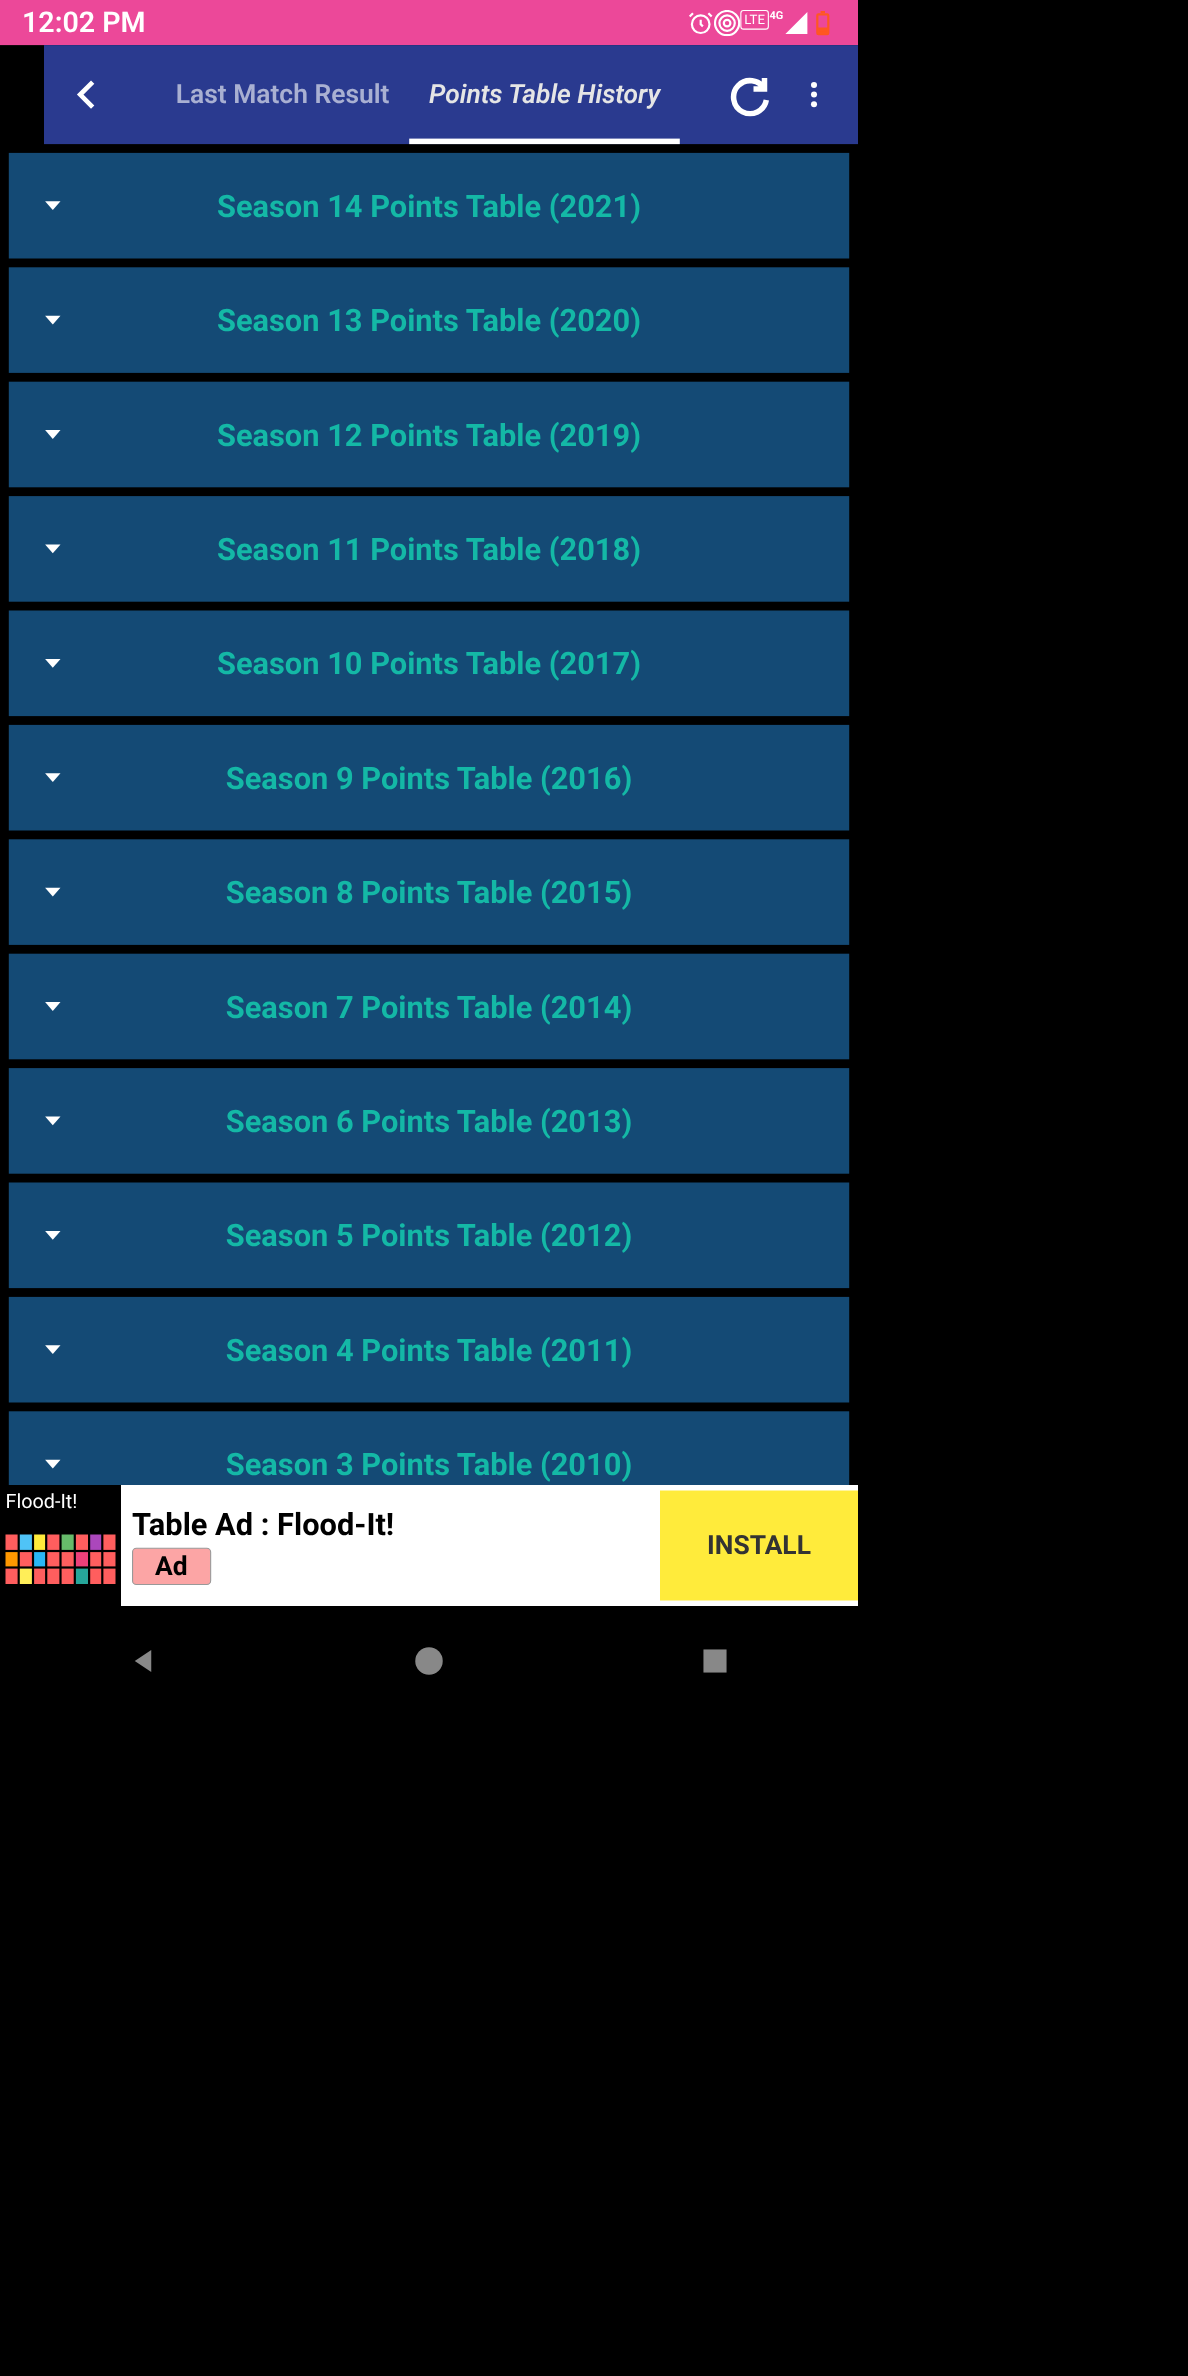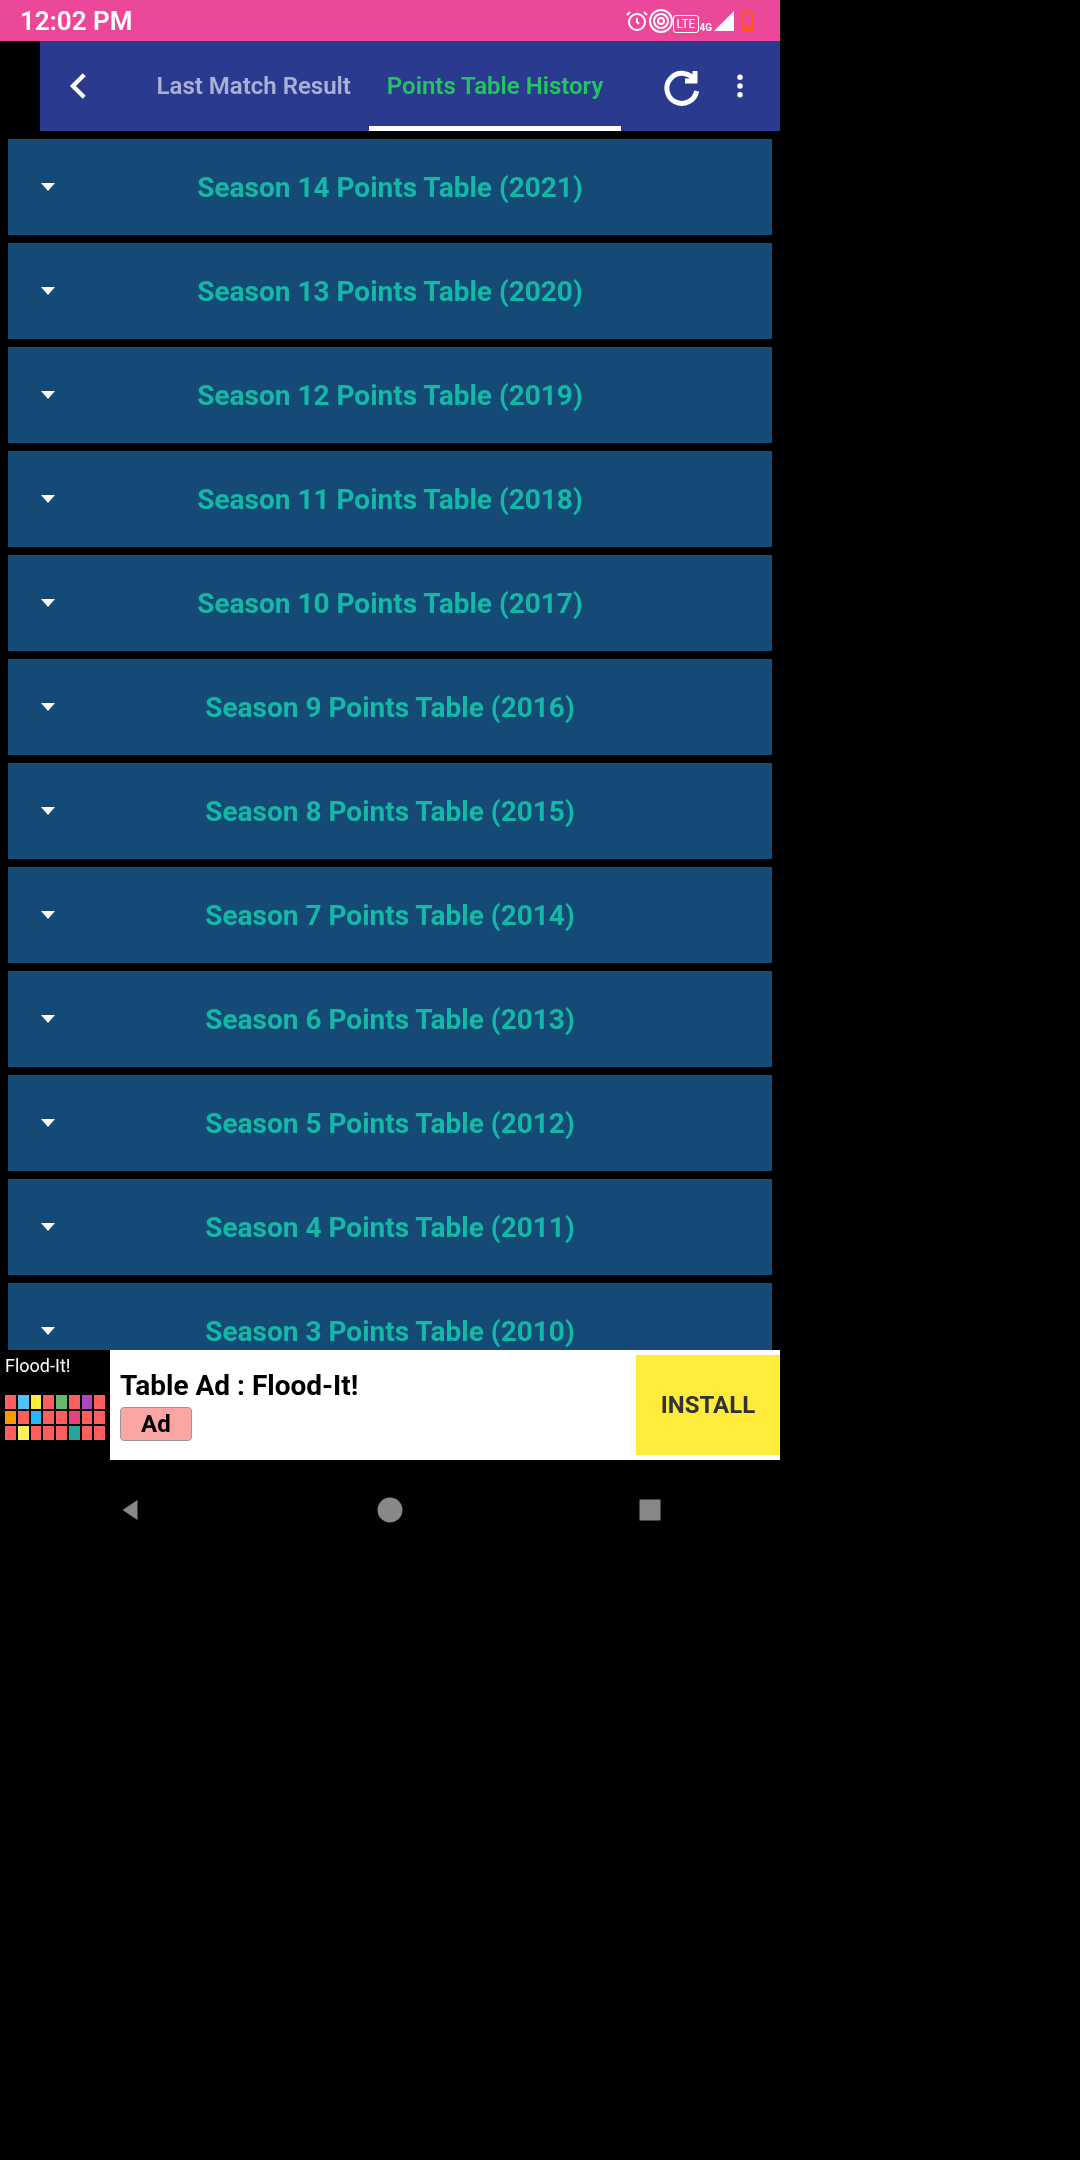--- a/index.html
+++ b/index.html
@@ -24,21 +24,21 @@
       align-items: center;
       padding: 12px 20px;
       color: #fff;
     }
     .status-time {
       font-size: 26px;
       font-weight: 600;
     }
     .status-icons {
       display: flex;
-      align-items: flex-end;
+      align-items: flex-start;
     }
     .icon-svg {
       width: 24px;
       height: 24px;
     }
     .app-bar {
       background: #2a3a8f;
       height: 90px;
       display: flex;
       align-items: center;
@@ -66,21 +66,22 @@
       font-size: 24px;
       font-weight: 600;
       padding: 0 18px;
       height: 100%;
       display: flex;
       align-items: center;
       cursor: pointer;
       position: relative;
     }
     .tab.active {
-      color: #22c55e;
+      color: #e5e5e5;
+      font-style: italic;
     }
     .tab.active::after {
       content: '';
       position: absolute;
       bottom: 0;
       left: 0;
       right: 0;
       height: 5px;
       background: #fff;
     }
@@ -182,21 +183,21 @@
       padding: 2px 20px;
       border-radius: 4px;
       margin-top: 5px;
       border: 1px solid #999;
     }
     .install-btn {
       background: #ffeb3b;
       color: #333;
       font-size: 24px;
       font-weight: 700;
-      width: 144px;
+      width: 180px;
       height: 100px;
       display: flex;
       align-items: center;
       justify-content: center;
       cursor: pointer;
     }
     .nav-bar {
       background: #000;
       height: 100px;
       display: flex;

